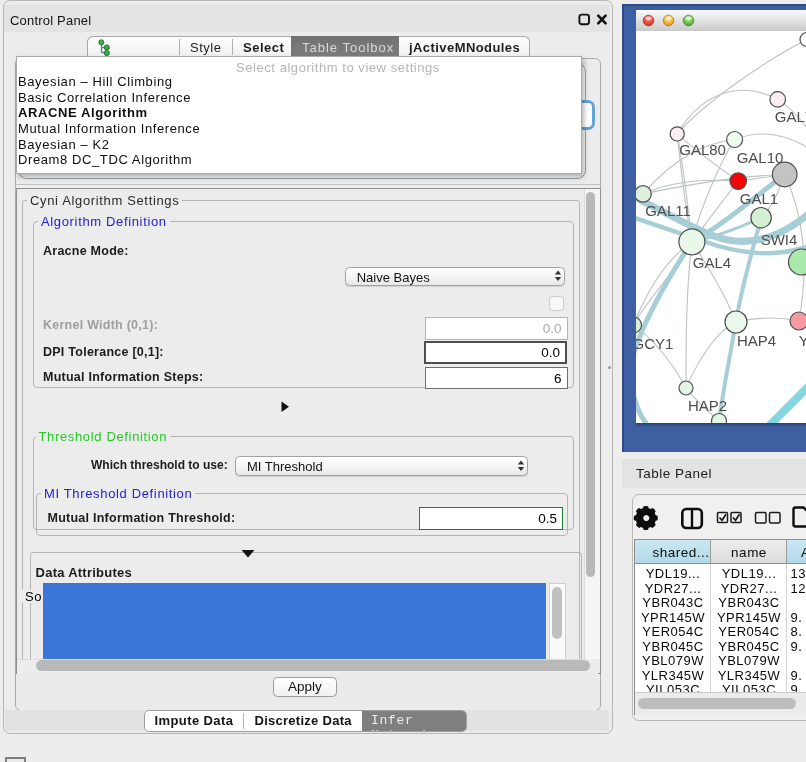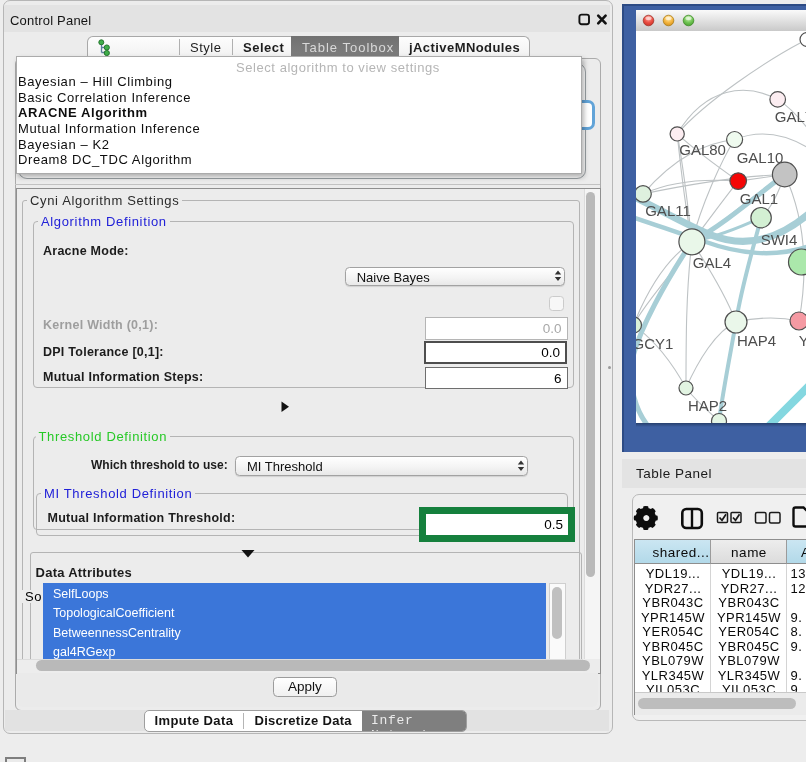--- a/index.html
+++ b/index.html
@@ -77,29 +77,28 @@
  <div class="blbl" style="left:74px;top:269px;font-size:12px;letter-spacing:0;">Which threshold to use:</div>
  <div class="combo" style="left:218px;top:267px;width:291px;height:17.5px;">
       <span class="ctx">MI Threshold</span>
    <svg style="left:280px;top:2.5px;" width="10" height="12" viewBox="0 0 10 12">
         <path d="M5 0.5 L8.2 4.4 L1.8 4.4 Z M5 11 L1.8 7.1 L8.2 7.1 Z" fill="#333"></path>
       </svg>
  </div>
  <div class="grp" style="left:19px;top:304px;width:530px;height:41px;"></div>
  <div class="gtit" style="left:24px;top:297.5px;color:#2121d8;">MI Threshold Definition</div>
  <div class="blbl" style="left:30.5px;top:321.5px;">Mutual Information Threshold:</div>
- <div class="tf" style="left:402px;top:318px;width:137px;height:20px;border:7px solid #15803d;color:#000;padding:1px 5px 0 0;line-height:20px;">0.5</div>
+ <div class="tf" style="left:402px;top:318px;width:137px;height:20px;border:1px solid #15803d;color:#000;padding:1px 5px 0 0;line-height:20px;">0.5</div>
  <div class="grp" style="left:13px;top:363px;width:550px;height:200px;border-radius:3px;"></div>
  <div class="gtit" style="left:5px;top:356.5px;color:#000000;margin-top:44px;">Sources for Network Inference</div>
  <svg style="left:224px;top:359.5px;" width="14" height="9" viewBox="0 0 14 9">
       <path d="M0.5 1 L13.5 1 L7 8.5 Z" fill="#111"></path>
     </svg>
  <div class="blbl" style="left:18.6px;top:375.5px;font-size:13px;">Data Attributes</div>
  <div class="abs" style="left:25.7px;top:393.5px;width:503px;height:77.2px;background:#3b76d9;"></div>
- <div class="abs" style="left:36px;top:396px;font-size:12.5px;color:#fff;line-height:19.3px;">SelfLoops<br>TopologicalCoefficient<br>BetweennessCentrality<br>gal4RGexp</div>
  <div class="abs" style="left:531.5px;top:393.5px;width:15px;height:76px;background:#fafafa;border:1px solid #cfcfcf;"></div>
  <div class="abs" style="left:534.5px;top:397.5px;width:10px;height:52px;background:#c0c0c0;border-radius:5px;"></div>
 </div>
 
 <div class="abs" style="left:583.5px;top:189px;width:15px;height:470px;background:#f5f5f5;border-left:1px solid #dcdcdc;"></div>
 <div class="abs" style="left:585.5px;top:192px;width:9px;height:385px;background:#b9b9b9;border-radius:5px;"></div>
 
 <div class="abs" style="left:17px;top:659px;width:566px;height:12.5px;background:#ededed;border-top:1px solid #dcdcdc;"></div>
 <div class="abs" style="left:36px;top:660px;width:554px;height:11px;background:#b9b9b9;border-radius:5.5px;"></div>
 

